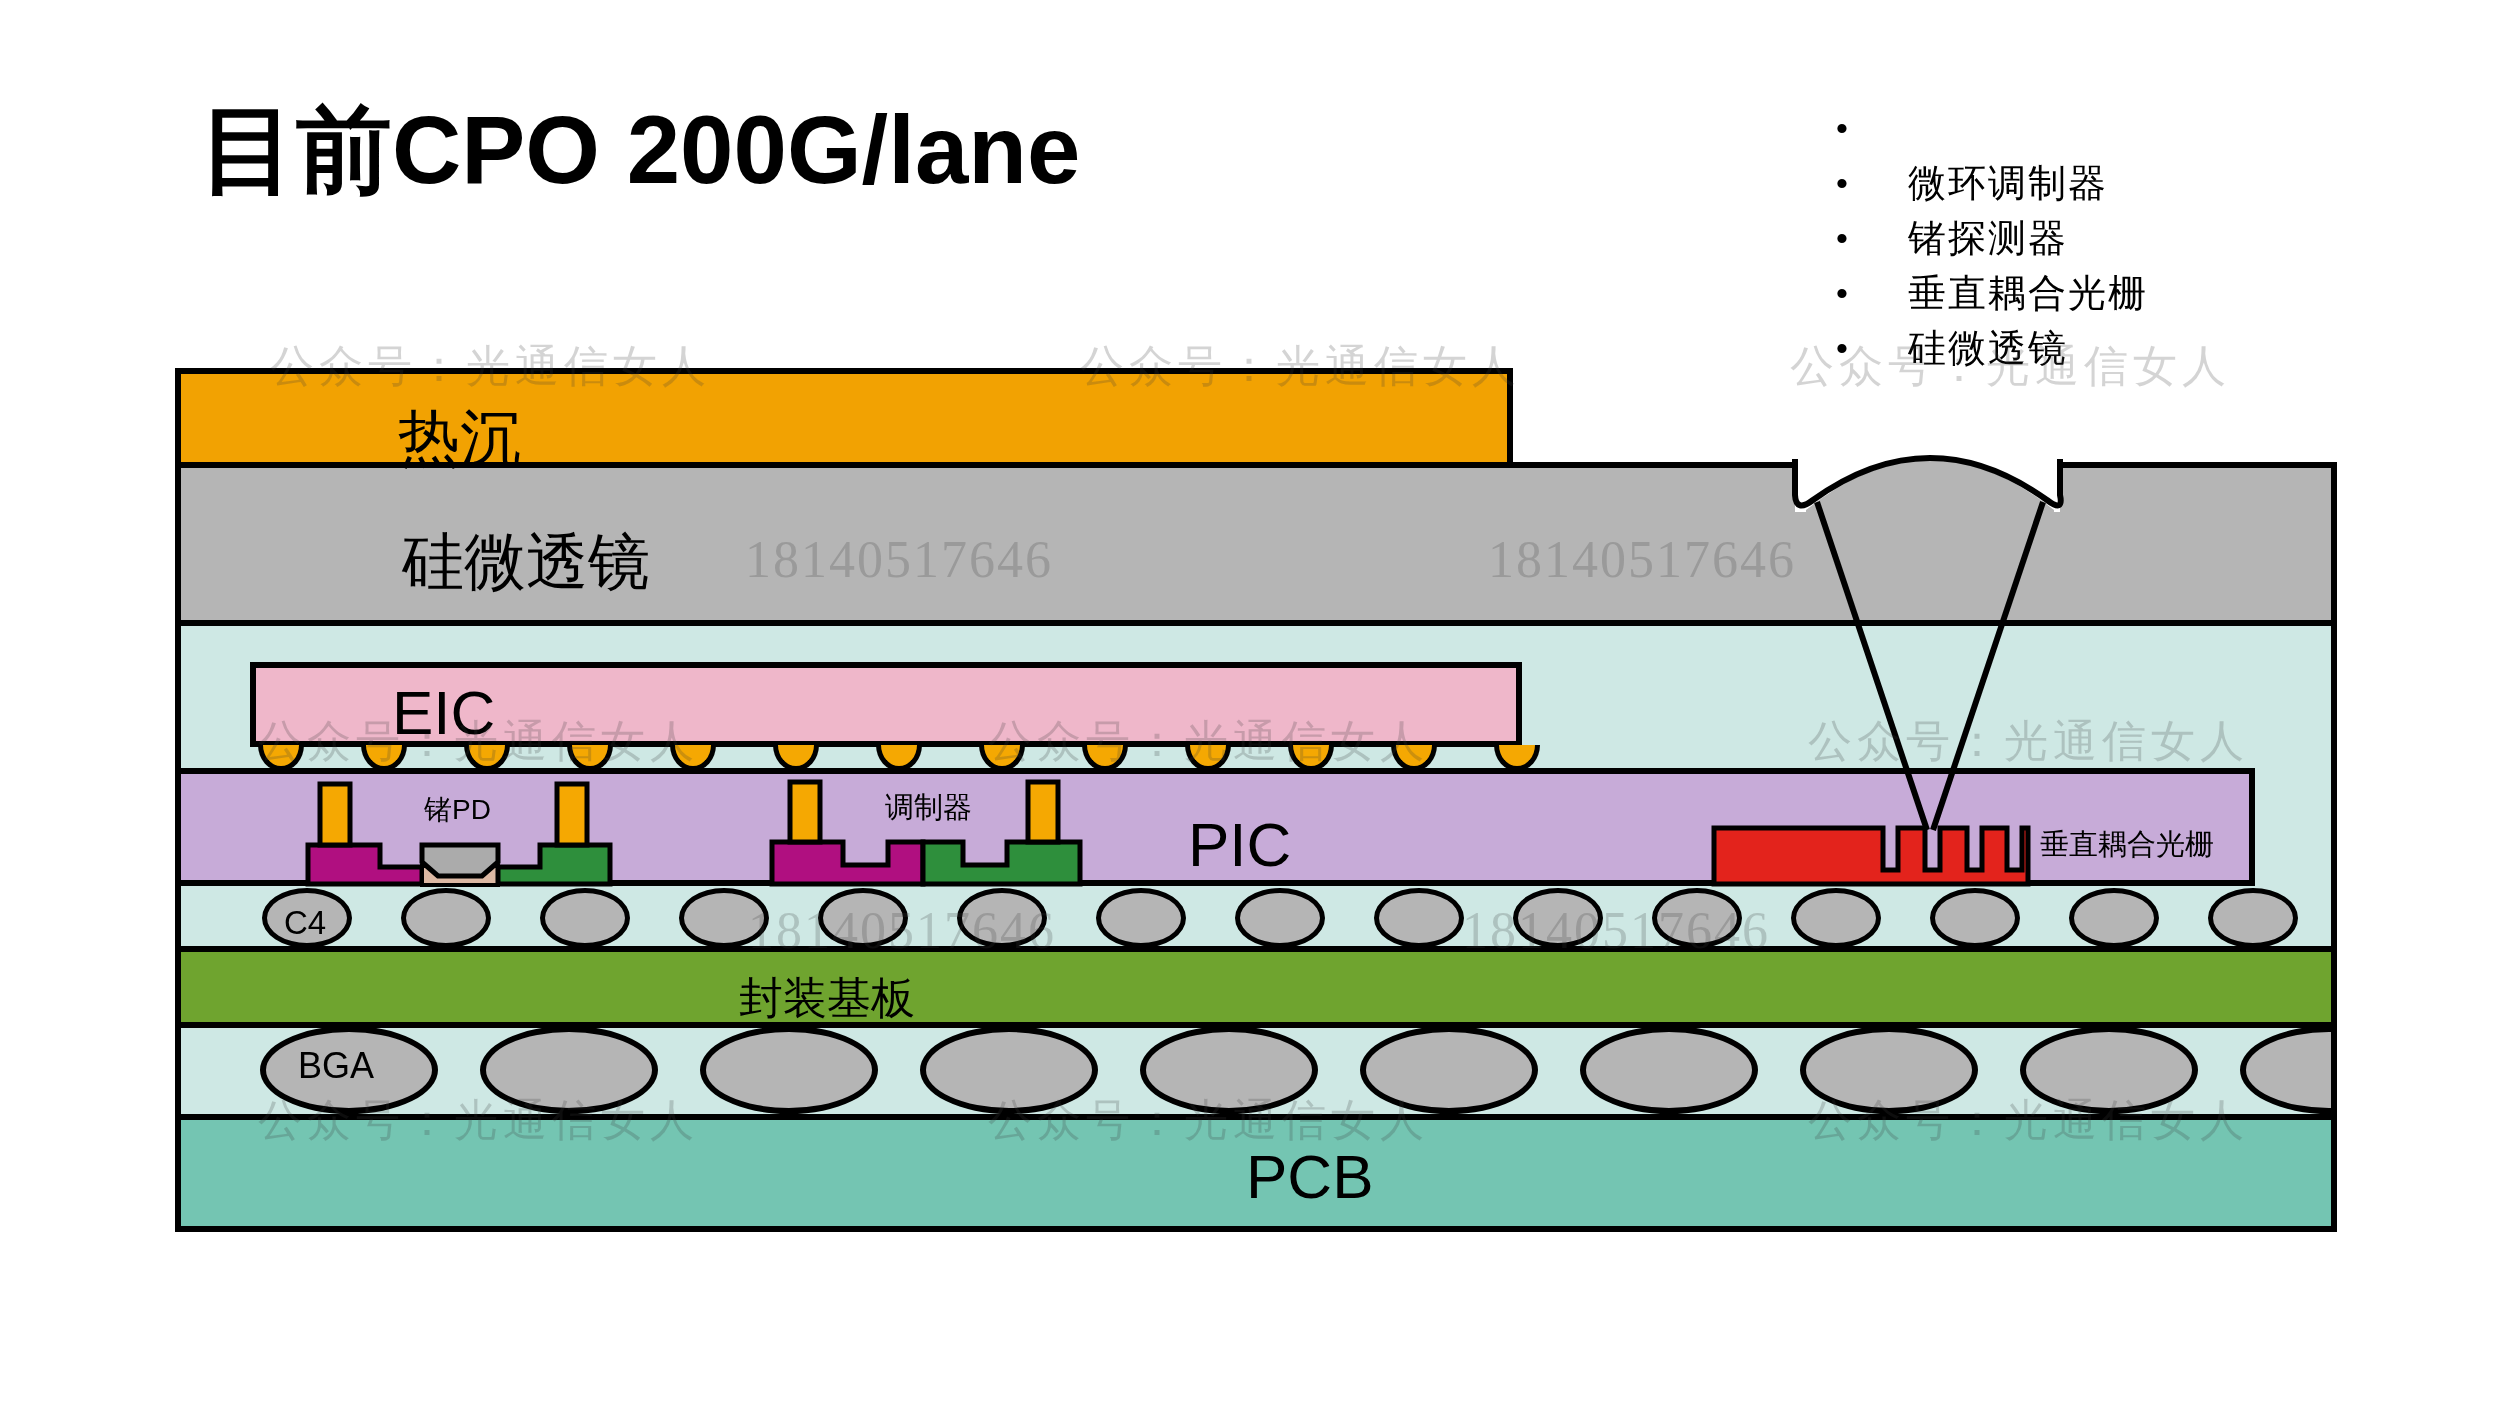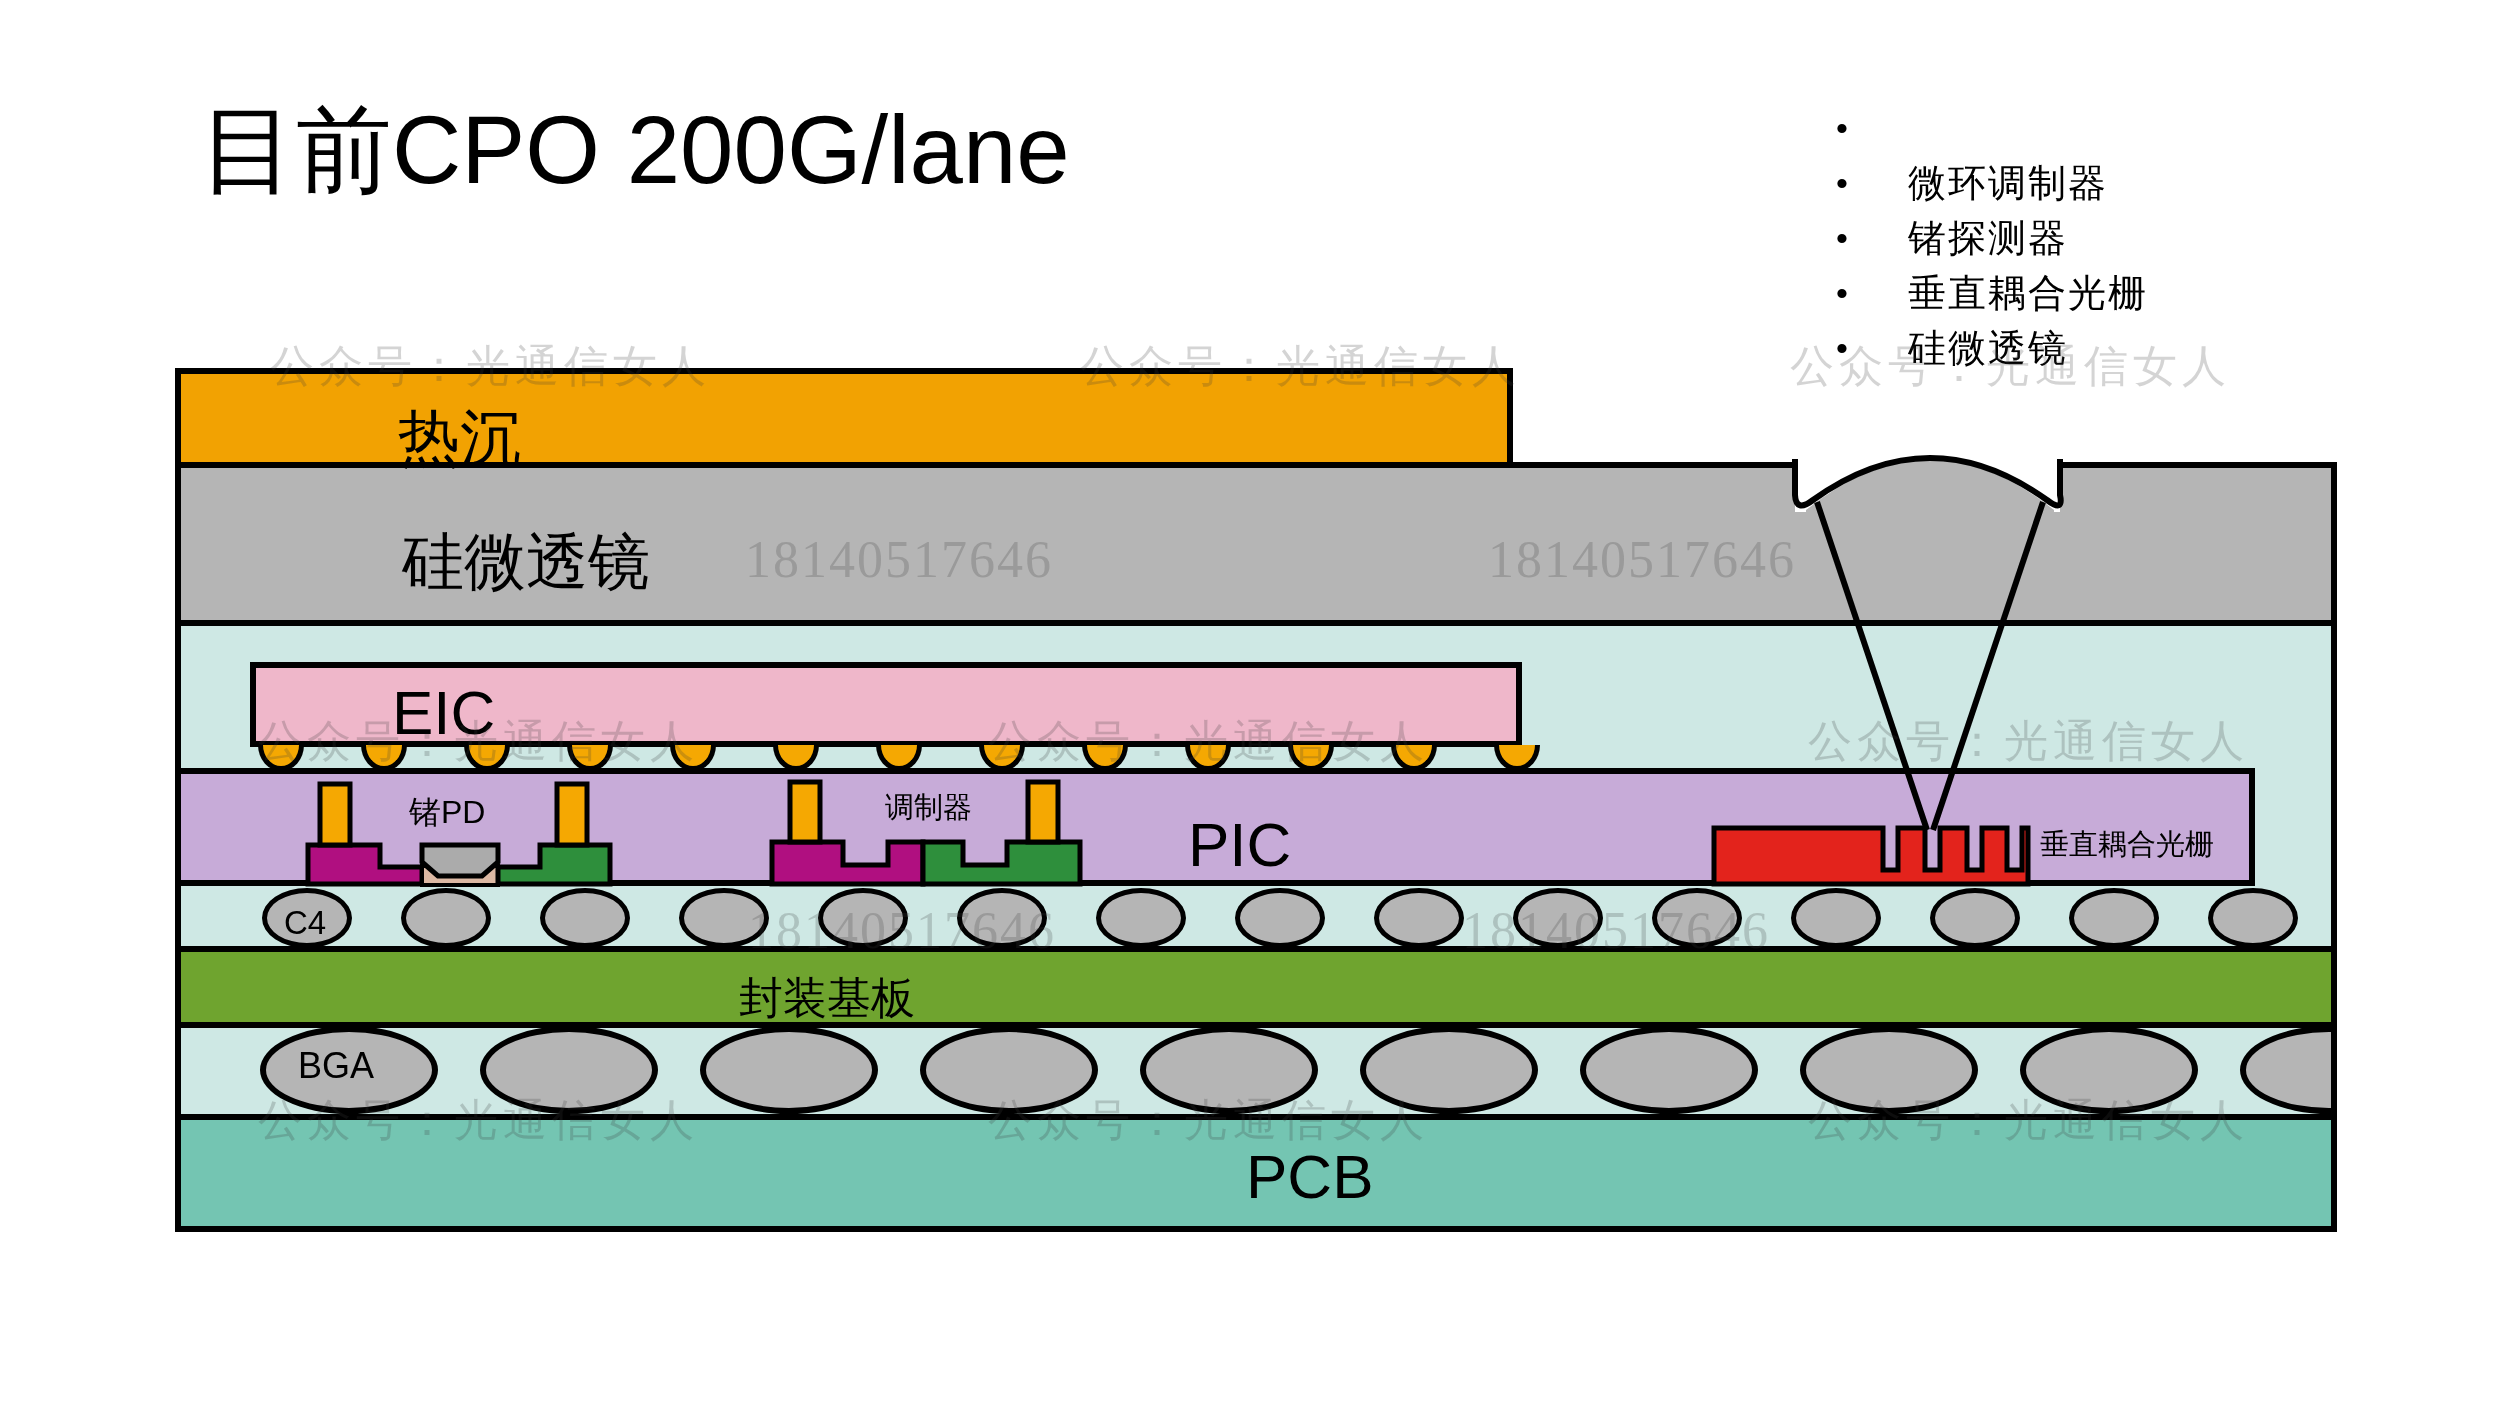--- a/index.html
+++ b/index.html
@@ -3,21 +3,21 @@
 <meta charset="utf-8">
 <style>
   html,body { margin:0; padding:0; background:#ffffff; }
   .canvas {
     position:relative; width:2500px; height:1406px; background:#fff;
     font-family:"Liberation Sans","DejaVu Sans",sans-serif; overflow:hidden; color:#000;
   }
   .canvas * { box-sizing:border-box; }
 
   
-  .title { position:absolute; left:200px; top:100px; font-size:96px; font-weight:normal; letter-spacing:0px; line-height:1.05; white-space:nowrap; }
+  .title { position:absolute; left:200px; top:100px; font-size:96px; font-weight:bold; letter-spacing:0px; line-height:1.05; white-space:nowrap; }
   .bullets { position:absolute; left:1832px; top:101px; list-style:none; margin:0; padding:0; }
   .bullets li { display:flex; align-items:center; height:55px; font-size:38px; letter-spacing:2px; }
   .b-dot { width:76px; padding-left:4px; font-size:34px; }
 
   
   .heatsink  { position:absolute; left:175px; top:368px;  width:1338px; height:100px; background:var(--heatsink-orange); border:6px solid #000; }
   .microlens { position:absolute; left:175px; top:462px;  width:2162px; height:164px; background:var(--layer-gray);      border:6px solid #000; }
   .package   { position:absolute; left:175px; top:620px;  width:2162px; height:612px; background:var(--mold-teal);       border:6px solid #000; }
   .eic       { position:absolute; left:250px; top:662px;  width:1272px; height:85px;  background:var(--eic-pink);        border:6px solid #000; }
   .pic       { position:absolute; left:175px; top:768px;  width:2080px; height:118px; background:var(--pic-purple);      border:6px solid #000; }
@@ -40,21 +40,21 @@
     position:absolute; top:400px; width:178px; height:88px;
     background:var(--bump-gray); border:6px solid #000; border-radius:50%;
   }
 
   
   .lbl { position:absolute; white-space:nowrap; line-height:1; color:#000; }
   .lbl-heatsink  { left:398px;  top:383px;  font-size:62px;margin-top:24px; }
   .lbl-microlens { left:402px;  top:531px;  font-size:62px; }
   .lbl-eic       { left:392px;  top:682px;  font-size:62px; }
   .lbl-pic       { left:1188px; top:814px;  font-size:62px; }
-  .lbl-gepd      { left:409px;  top:796px;  font-size:32px; }
+  .lbl-gepd      { left:424px;  top:796px;  font-size:28px; }
   .lbl-mod       { left:885px;  top:793px;  font-size:29px; }
   .lbl-grating   { left:2040px; top:830px;  font-size:29px; }
   .lbl-c4        { left:284px;  top:906px;  font-size:33px; }
   .lbl-bga       { left:298px;  top:1048px; font-size:36px; }
   .lbl-substrate { left:739px;  top:976px;  font-size:44px; }
   .lbl-pcb       { left:1246px; top:1146px; font-size:62px; }
 
   
   .overlay { position:absolute; left:0; top:0; width:2500px; height:1406px; pointer-events:none; }
 

